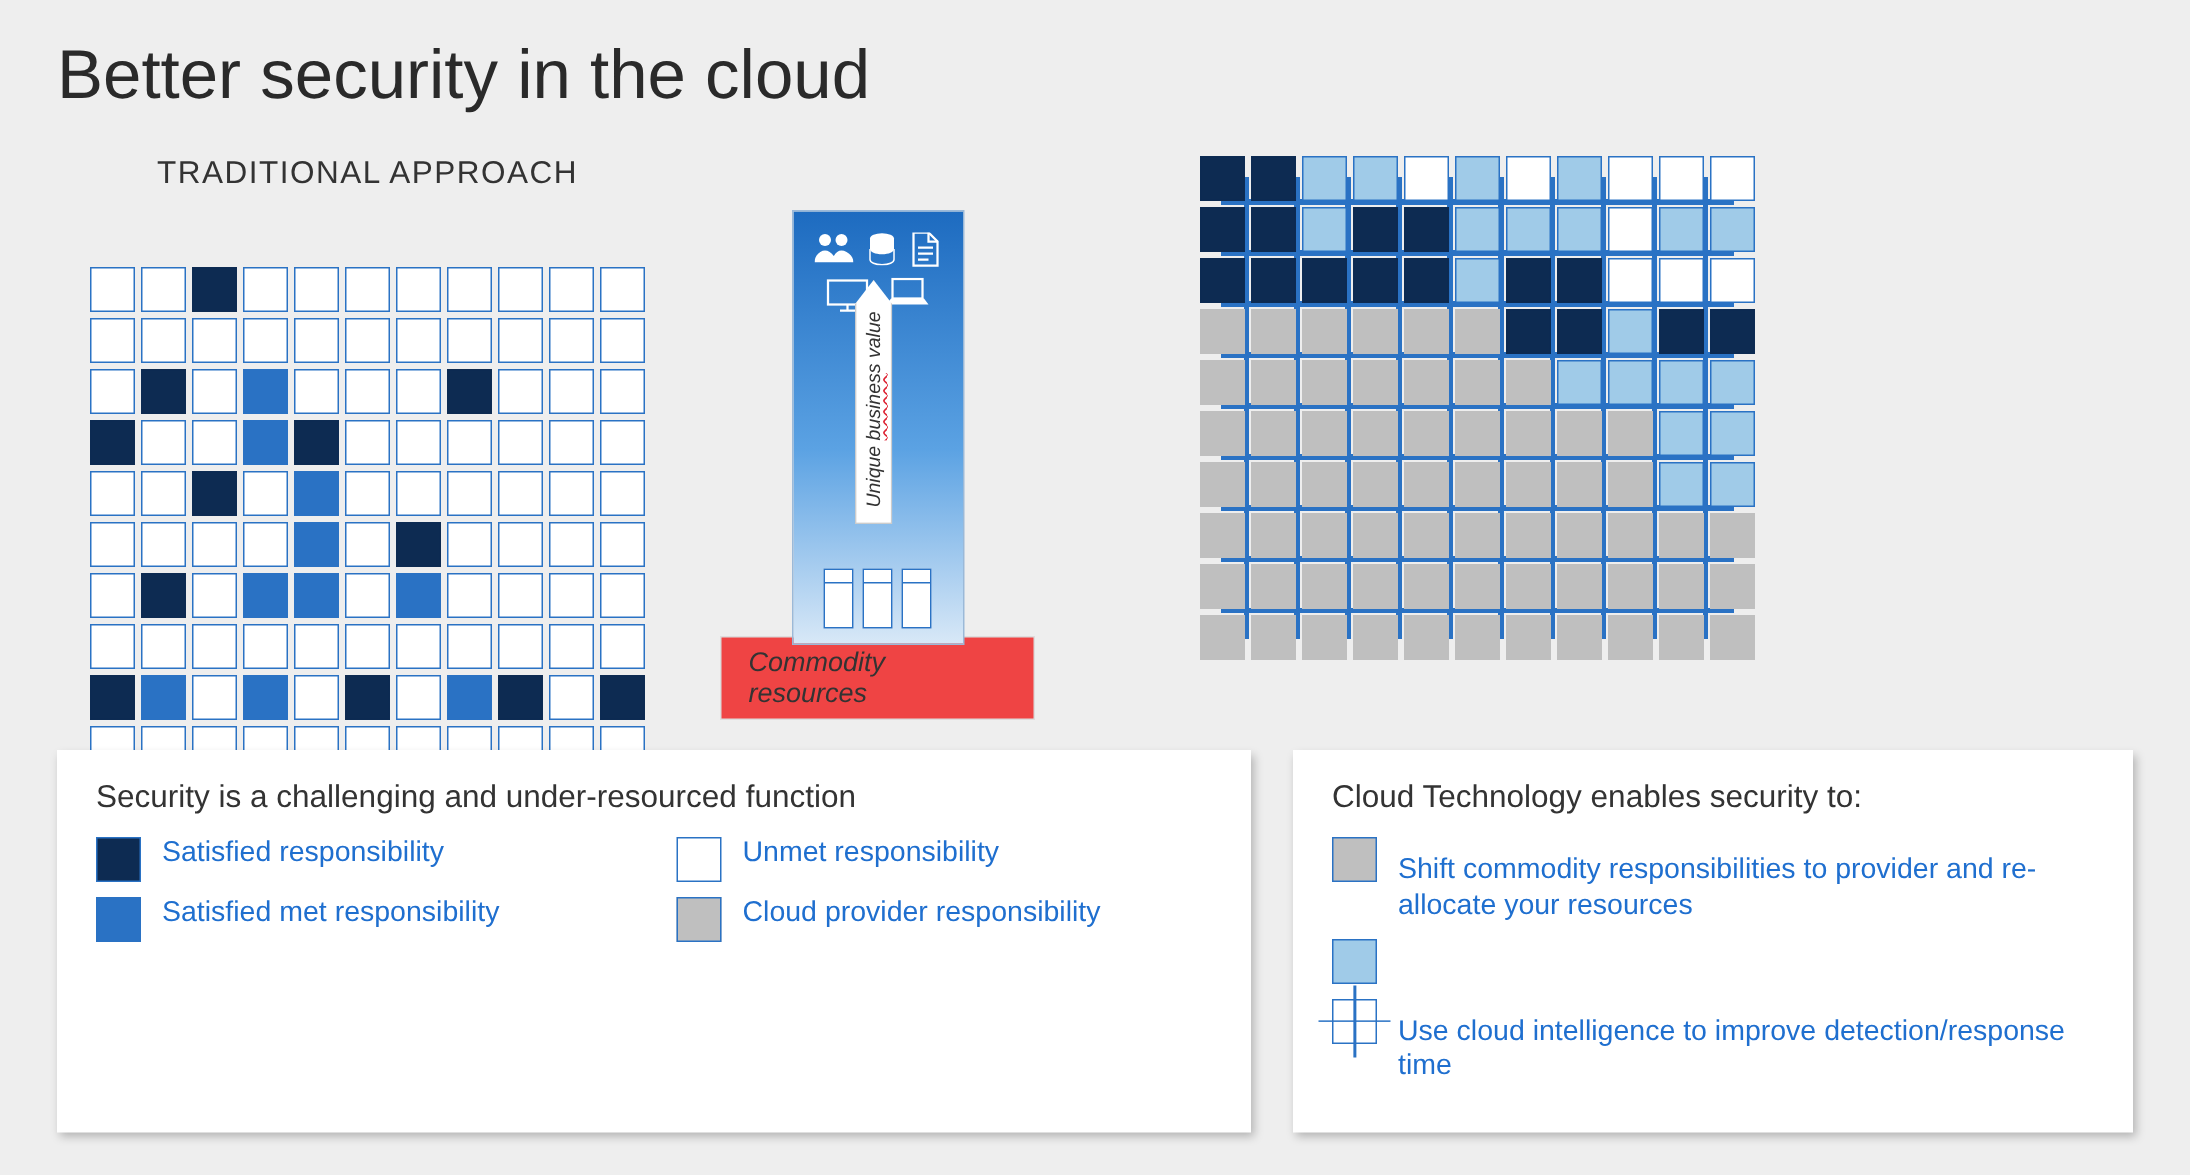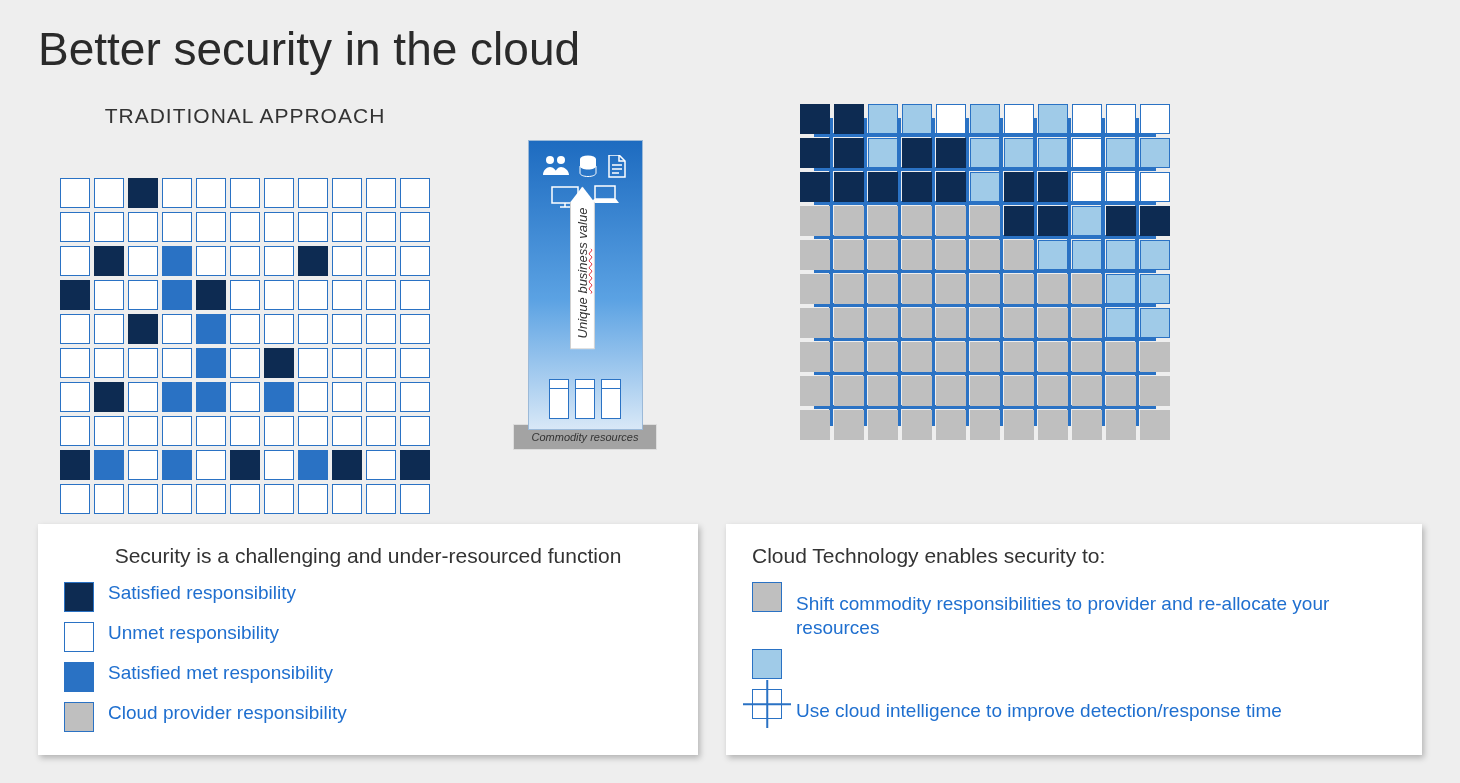--- a/index.html
+++ b/index.html
@@ -113,52 +113,52 @@
     justify-content: center;
     gap: 6px;
   }
   .server {
     width: 20px; height: 40px;
     border: 1.5px solid #2a72c4;
     background: #fff;
   }
   .server::before { content:""; display:block; height:8px; border-bottom:1.5px solid #2a72c4; }
   .commodity {
-    background: #a3a3a3;
+    background: #ef4444;
     border: 1px solid #ddd;
     font-style: italic;
-    font-size: 11px;
+    font-size: 18px;
     color: #333;
     padding: 6px 18px;
     margin-top: -6px;
   }
 
   
   .cards {
     position: absolute;
     left: 38px; right: 38px; bottom: 28px;
     display: flex;
     gap: 28px;
   }
   .card {
     background: #fff;
     box-shadow: 2px 3px 6px rgba(0,0,0,.25);
     padding: 20px 26px 22px 26px;
   }
-  .card.left { width: 660px; text-align: center; }
+  .card.left { width: 796px; }
   .card.right { flex: 1; }
   .card-title {
     font-size: 21px;
     font-weight: 400;
     color: #333;
     margin-bottom: 14px;
   }
   .legend {
     display: grid;
-    grid-template-columns: 1fr;
+    grid-template-columns: 1fr 1fr;
     row-gap: 10px;
     column-gap: 30px;
   }
   .li {
     display: flex;
     align-items: flex-start;
     gap: 14px;
     color: #1f6fcf;
     font-size: 19px;
   }

